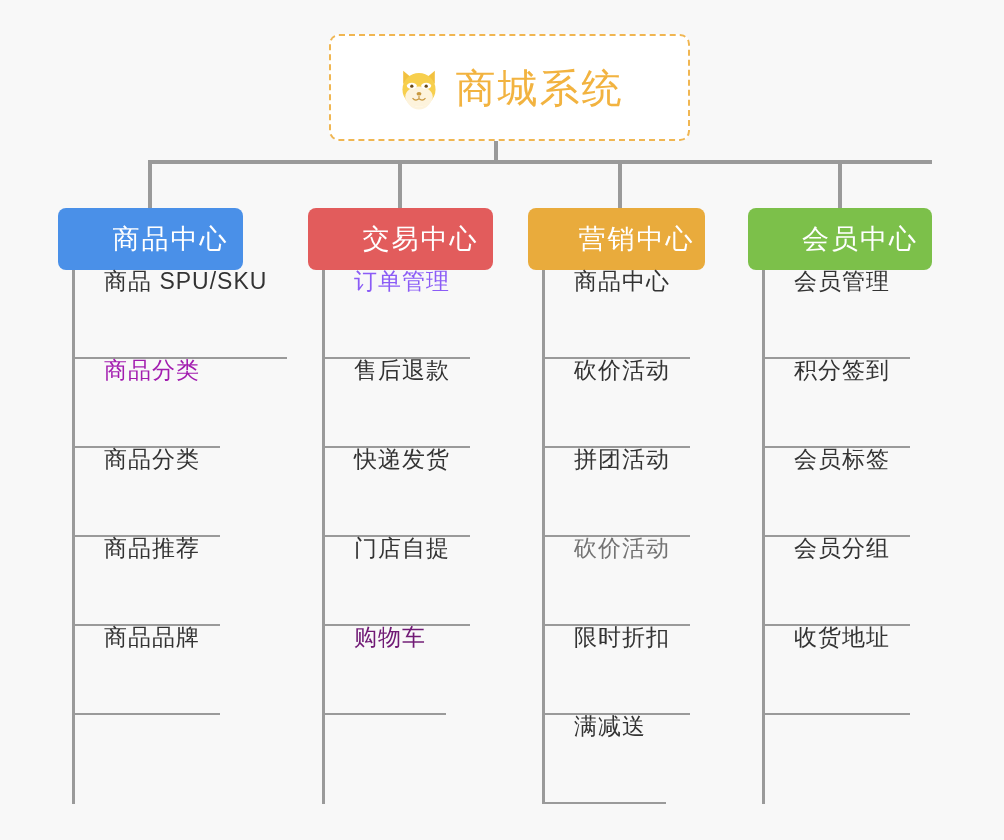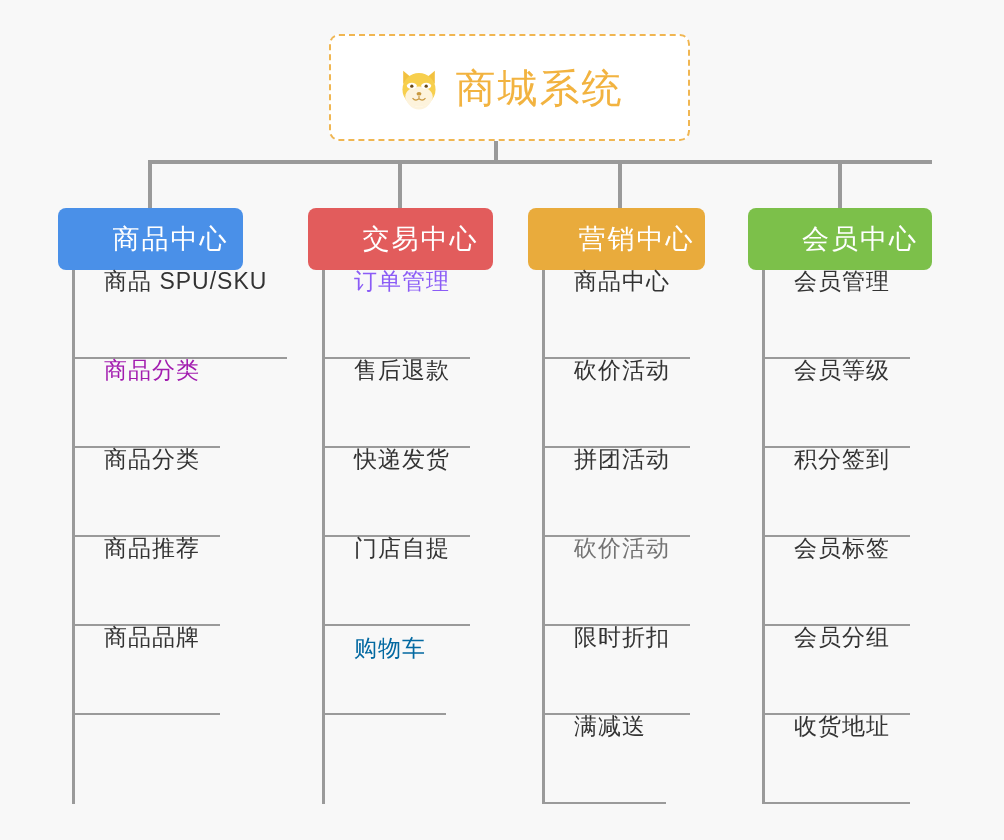--- a/index.html
+++ b/index.html
@@ -223,21 +223,21 @@
     </div>
     <div class="leaf-item">
       <span class="leaf-label" style="color: rgb(51, 51, 51);">快递发货</span>
       <span class="leaf-rule" style="background: rgb(154, 154, 154); width: 148px;"></span>
     </div>
     <div class="leaf-item">
       <span class="leaf-label" style="color: rgb(51, 51, 51);">门店自提</span>
       <span class="leaf-rule" style="background: rgb(154, 154, 154); width: 148px;"></span>
     </div>
     <div class="leaf-item">
-      <span class="leaf-label" style="color: #0369a1; margin-top: 11px;">购物车</span>
+      <span class="leaf-label" style="color: #701a75;">购物车</span>
       <span class="leaf-rule" style="background: rgb(154, 154, 154); width: 124px;"></span>
     </div>
   </div>
 
   <div class="leaf-column col-2">
     <div class="leaf-spine" style="background: rgb(154, 154, 154); height: 534px;"></div>
     <div class="leaf-item">
       <span class="leaf-label" style="color: rgb(51, 51, 51);">商品中心</span>
       <span class="leaf-rule" style="background: rgb(154, 154, 154); width: 148px;"></span>
     </div>
@@ -263,24 +263,20 @@
     </div>
   </div>
 
   <div class="leaf-column col-3">
     <div class="leaf-spine" style="background: rgb(154, 154, 154); height: 534px;"></div>
     <div class="leaf-item">
       <span class="leaf-label" style="color: rgb(51, 51, 51);">会员管理</span>
       <span class="leaf-rule" style="background: rgb(154, 154, 154); width: 148px;"></span>
     </div>
     <div class="leaf-item">
-      <span class="leaf-label" style="color: rgb(51, 51, 51);">会员等级</span>
-      <span class="leaf-rule" style="background: rgb(154, 154, 154); width: 148px;"></span>
-    </div>
-    <div class="leaf-item">
       <span class="leaf-label" style="color: rgb(51, 51, 51);">积分签到</span>
       <span class="leaf-rule" style="background: rgb(154, 154, 154); width: 148px;"></span>
     </div>
     <div class="leaf-item">
       <span class="leaf-label" style="color: rgb(51, 51, 51);">会员标签</span>
       <span class="leaf-rule" style="background: rgb(154, 154, 154); width: 148px;"></span>
     </div>
     <div class="leaf-item">
       <span class="leaf-label" style="color: rgb(51, 51, 51);">会员分组</span>
       <span class="leaf-rule" style="background: rgb(154, 154, 154); width: 148px;"></span>

